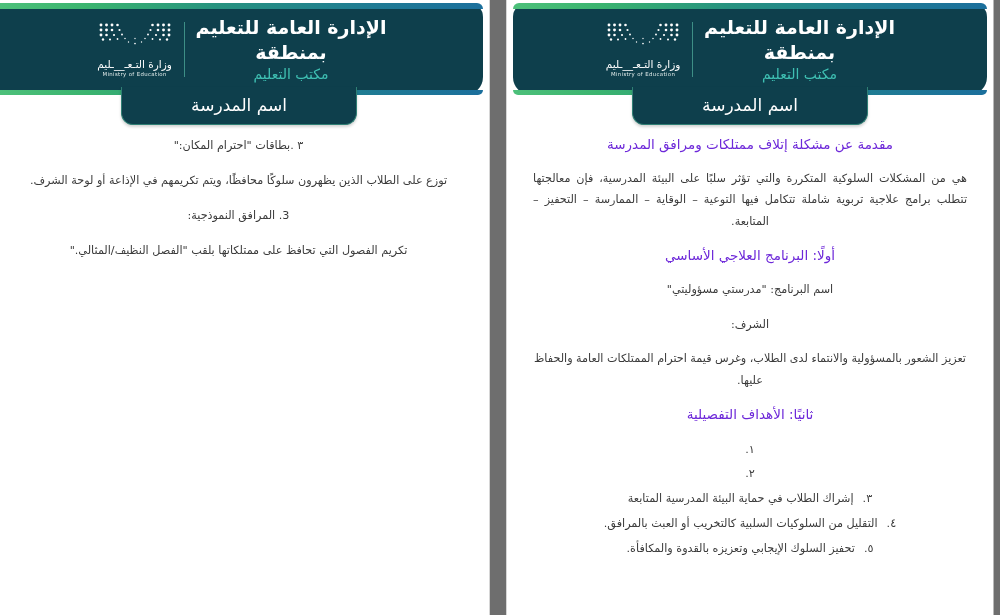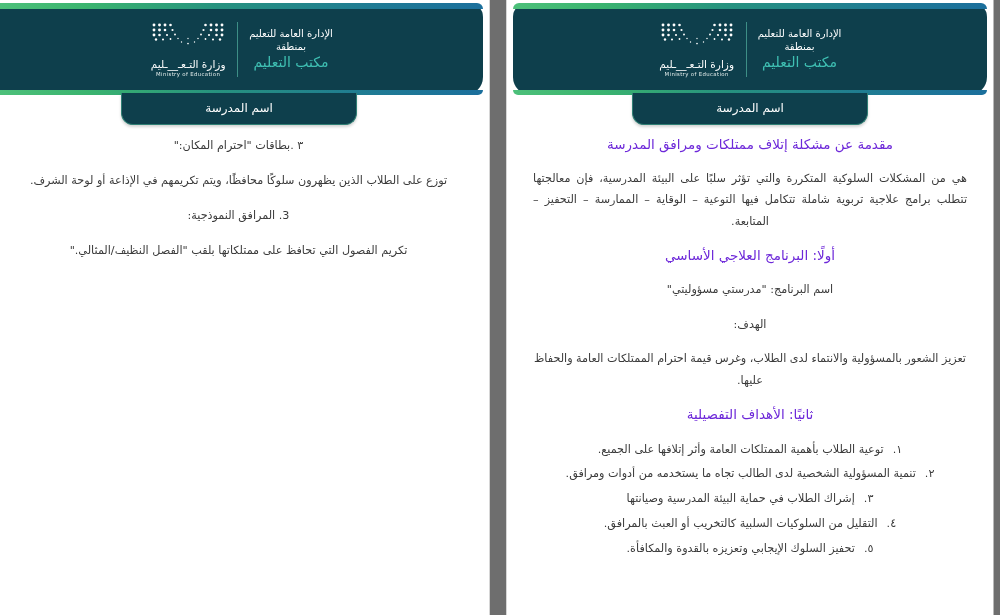--- a/index.html
+++ b/index.html
@@ -110,44 +110,45 @@
     margin-top: 1px;
   }
 
   
   .hdr-titles {
     flex: 0 0 auto;
     text-align: center;
     line-height: 1.33;
   }
   .hdr-line1, .hdr-line2 {
-    font-size: 10px;
+    font-size: 19px;
     color: #ffffff;
     white-space: nowrap;
+    font-weight: bold;
   }
   .hdr-line3 {
     font-size: 14px;
     color: #3fc0b3;
     white-space: nowrap;
   }
 
   
   .school-tab {
     position: absolute;
     left: 50%;
     transform: translateX(-50%);
     bottom: -30px;
     min-width: 236px;
     padding: 8px 26px 9px;
     background: #0e3f4c;
     border: 1px solid #2f7f74;
     border-top: none;
     border-radius: 0 0 12px 12px;
     text-align: center;
-    font-size: 12px;
+    font-size: 17px;
     color: #ffffff;
     white-space: nowrap;
     box-shadow: 0 2px 3px rgba(0,0,0,.18);
   }
   .page-left .school-tab { left: 49.5%; }
 
   
   .doc-body {
     padding: 40px 26px 0 26px;
     direction: rtl;
@@ -262,37 +263,35 @@
     </div>
 
     <div class="doc-body">
       <div class="h-teal h-center">مقدمة عن مشكلة إتلاف ممتلكات ومرافق المدرسة</div>
 
       <div class="para just">هي من المشكلات السلوكية المتكررة والتي تؤثر سلبًا على البيئة المدرسية، فإن معالجتها تتطلب برامج علاجية تربوية شاملة تتكامل فيها التوعية – الوقاية – الممارسة – التحفيز – المتابعة.</div>
 
       <div class="h-teal h-center">أولًا: البرنامج العلاجي الأساسي</div>
 
       <div class="para">اسم البرنامج: "مدرستي مسؤوليتي"</div>
-      <div class="para">الهدف:</div>
+      <div class="para">الشرف:</div>
       <div class="para">تعزيز الشعور بالمسؤولية والانتماء لدى الطلاب، وغرس قيمة احترام الممتلكات العامة والحفاظ عليها.</div>
 
       <div class="h-teal h-center">ثانيًا: الأهداف التفصيلية</div>
 
       <ol class="ar-list">
         <li>
           <span class="num">١.</span>
-          <span class="txt">توعية الطلاب بأهمية الممتلكات العامة وأثر إتلافها على الجميع.</span>
         </li>
         <li>
           <span class="num">٢.</span>
-          <span class="txt">تنمية المسؤولية الشخصية لدى الطالب تجاه ما يستخدمه من أدوات ومرافق.</span>
         </li>
         <li>
           <span class="num">٣.</span>
-          <span class="txt">إشراك الطلاب في حماية البيئة المدرسية وصيانتها</span>
+          <span class="txt">إشراك الطلاب في حماية البيئة المدرسية المتابعة</span>
         </li>
         <li>
           <span class="num">٤.</span>
           <span class="txt">التقليل من السلوكيات السلبية كالتخريب أو العبث بالمرافق.</span>
         </li>
         <li>
           <span class="num">٥.</span>
           <span class="txt">تحفيز السلوك الإيجابي وتعزيزه بالقدوة والمكافأة.</span>
         </li>
       </ol>

